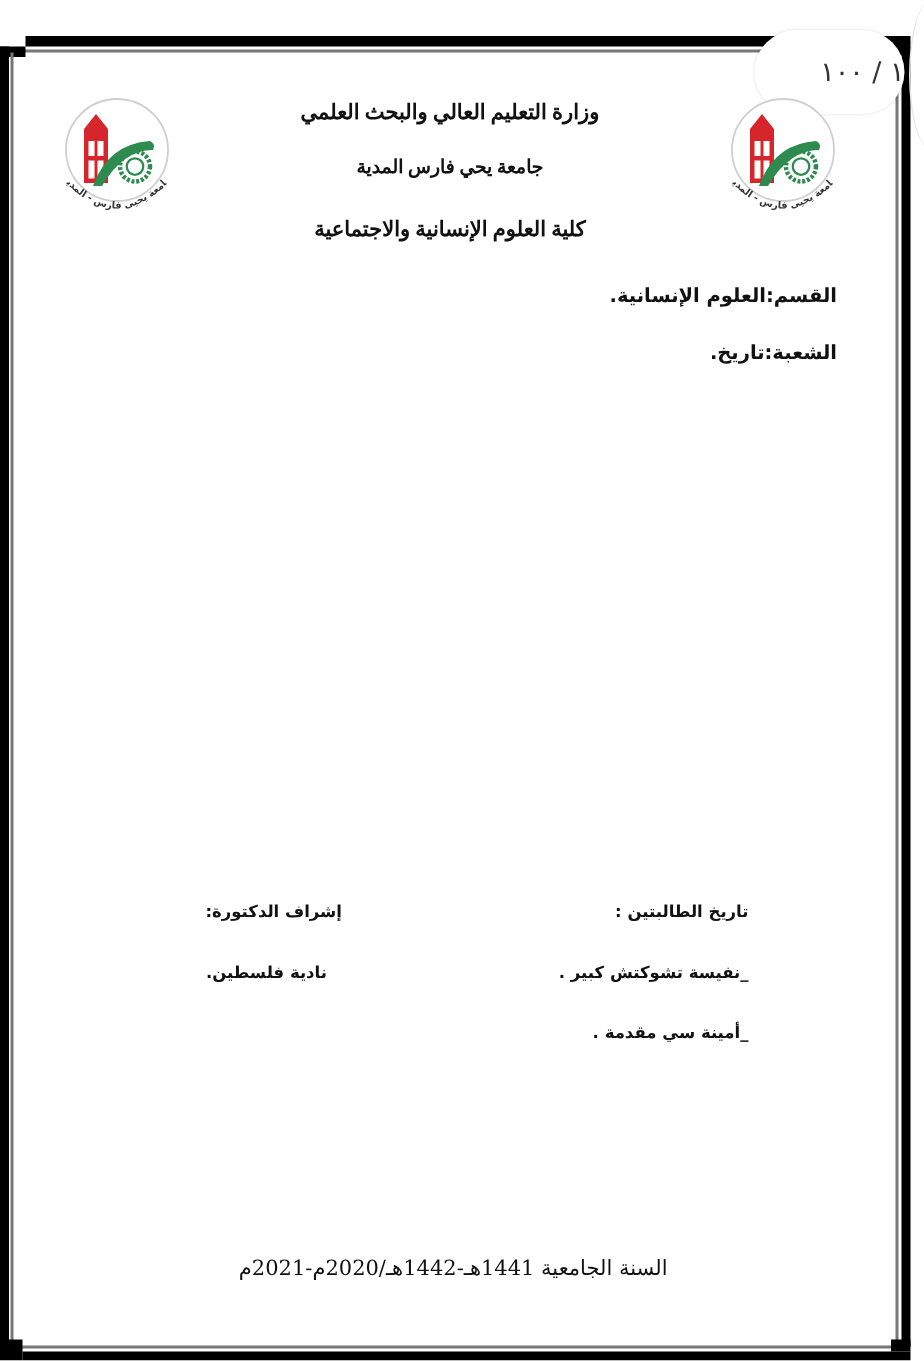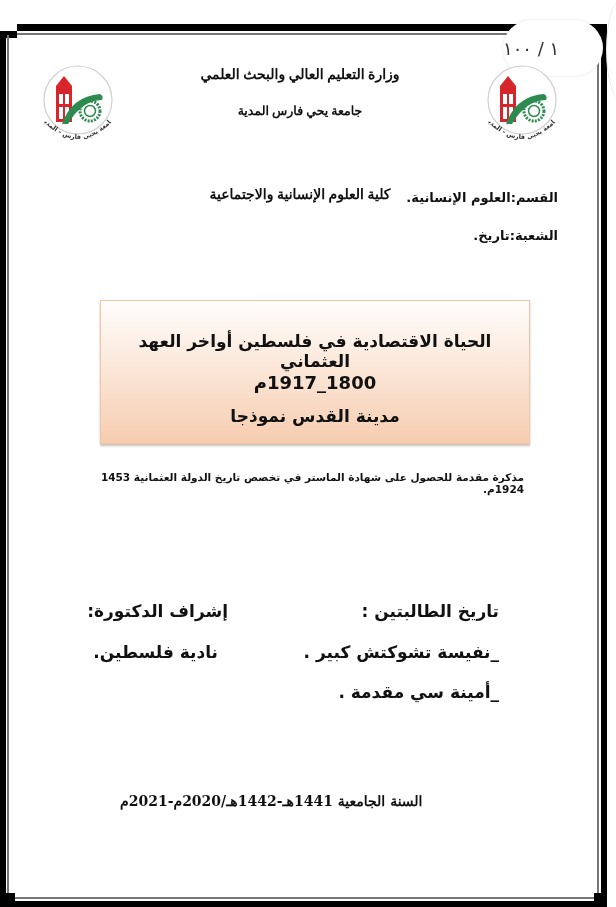--- a/index.html
+++ b/index.html
@@ -22,21 +22,21 @@
     .frame-inner-bottom { position: absolute; left: 7px; top: 897px; width: 592px; height: 2px; background: #777; }
     .frame-outer-bottom { position: absolute; left: 15px; top: 901px; width: 592px; height: 6px; background: #000; }
     .frame-corner-bl { position: absolute; left: 0px; top: 893px; width: 15px; height: 14px; background: #000; }
     .frame-corner-br { position: absolute; left: 594px; top: 893px; width: 13px; height: 8px; background: #000; }
 
     
     .page-badge {
       position: absolute; left: 503px; top: 20px; width: 100px; height: 56px;
       background: #ffffff; border-radius: 28px;
       box-shadow: 0 0 3px rgba(0,0,0,0.12);
-      display: flex; align-items: center; justify-content: flex-end;
+      display: flex; align-items: center; justify-content: flex-start;
       font-size: 18px; color: #333; direction: rtl;
       font-family: "DejaVu Sans", sans-serif;
     }
     .side-arc {
       position: absolute; left: 606px; top: 0px; width: 30px; height: 100px;
       border-radius: 50%; border-left: 1px solid #e6e6e6;
     }
 
     
     .logo { position: absolute; width: 80px; height: 88px; }
@@ -44,21 +44,21 @@
     .logo-right { left: 482px; top: 64px; }
 
     
     .rtl { direction: rtl; unicode-bidi: embed; }
     .header-line {
       position: absolute; left: 120px; width: 360px; text-align: center;
       font-weight: bold; font-family: Liberation Serif, serif;
     }
     .h-ministry { top: 66px; font-size: 14px; }
     .h-university { top: 103px; font-size: 12.5px; }
-    .h-faculty { top: 144px; font-size: 14px; margin-top: 42px; }
+    .h-faculty { top: 144px; font-size: 14px; }
 
     .field-line {
       position: absolute; right: 58px; text-align: left; font-weight: bold;
       font-size: 13px; direction: rtl;
     }
     .f-dept { top: 190px; }
     .f-branch { top: 228px; }
 
     
     .title-box {
@@ -74,31 +74,31 @@
     .t1 { top: 30px; font-size: 17px; }
     .t2 { top: 71px; font-size: 18px; }
     .t3 { top: 105px; font-size: 17px; }
 
     .memo {
       position: absolute; right: 92px; top: 471px; width: 440px;
       text-align: right; font-size: 10.5px; font-weight: bold; direction: rtl;
     }
 
     .credit {
-      position: absolute; font-size: 17px; font-weight: bold; direction: rtl; text-align: right;
+      position: absolute; font-size: 11px; font-weight: bold; direction: rtl; text-align: right;
     }
     .c-students-label { right: 117px; top: 601px; }
     .c-student-1 { right: 117px; top: 642px; }
     .c-student-2 { right: 117px; top: 682px; }
     .c-supervisor-label { right: 388px; top: 601px; }
     .c-supervisor-name { right: 398px; top: 642px; }
 
     .academic-year {
-      position: absolute; left: 120px; width: 325px; top: 793px;
-      text-align: left; font-size: 14px; font-weight: bold; direction: rtl;
+      position: absolute; left: 120px; width: 325px; top: 837px;
+      text-align: right; font-size: 14px; font-weight: normal; direction: rtl;
       font-family: "DejaVu Serif", serif;
     }
   </style>
 </head>
 <body>
 
 <div class="page">
 
   <div class="frame-outer-top"></div>
   <div class="frame-inner-top"></div>
@@ -157,27 +157,21 @@
     </svg>
   </div>
 
   <div class="header-line h-ministry rtl">وزارة التعليم العالي والبحث العلمي</div>
   <div class="header-line h-university rtl">جامعة يحي فارس المدية</div>
   <div class="header-line h-faculty rtl">كلية العلوم الإنسانية والاجتماعية</div>
 
   <div class="field-line f-dept">القسم:العلوم الإنسانية.</div>
   <div class="field-line f-branch">الشعبة:تاريخ.</div>
 
-  <div class="title-box">
-    <div class="title-line t1">الحياة الاقتصادية في فلسطين أواخر العهد العثماني</div>
-    <div class="title-line t2">1800_1917م</div>
-    <div class="title-line t3">مدينة القدس نموذجا</div>
-  </div>
 
-  <div class="memo">مذكرة مقدمة للحصول على شهادة الماستر في تخصص تاريخ الدولة العثمانية 1453 1924م.</div>
 
   <div class="credit c-students-label">تاريخ الطالبتين :</div>
   <div class="credit c-student-1">_نفيسة تشوكتش كبير .</div>
   <div class="credit c-student-2">_أمينة سي مقدمة .</div>
   <div class="credit c-supervisor-label">إشراف الدكتورة:</div>
   <div class="credit c-supervisor-name">نادية فلسطين.</div>
 
   <div class="academic-year">السنة الجامعية 1441هـ-1442هـ/2020م-2021م</div>
 
 </div>

